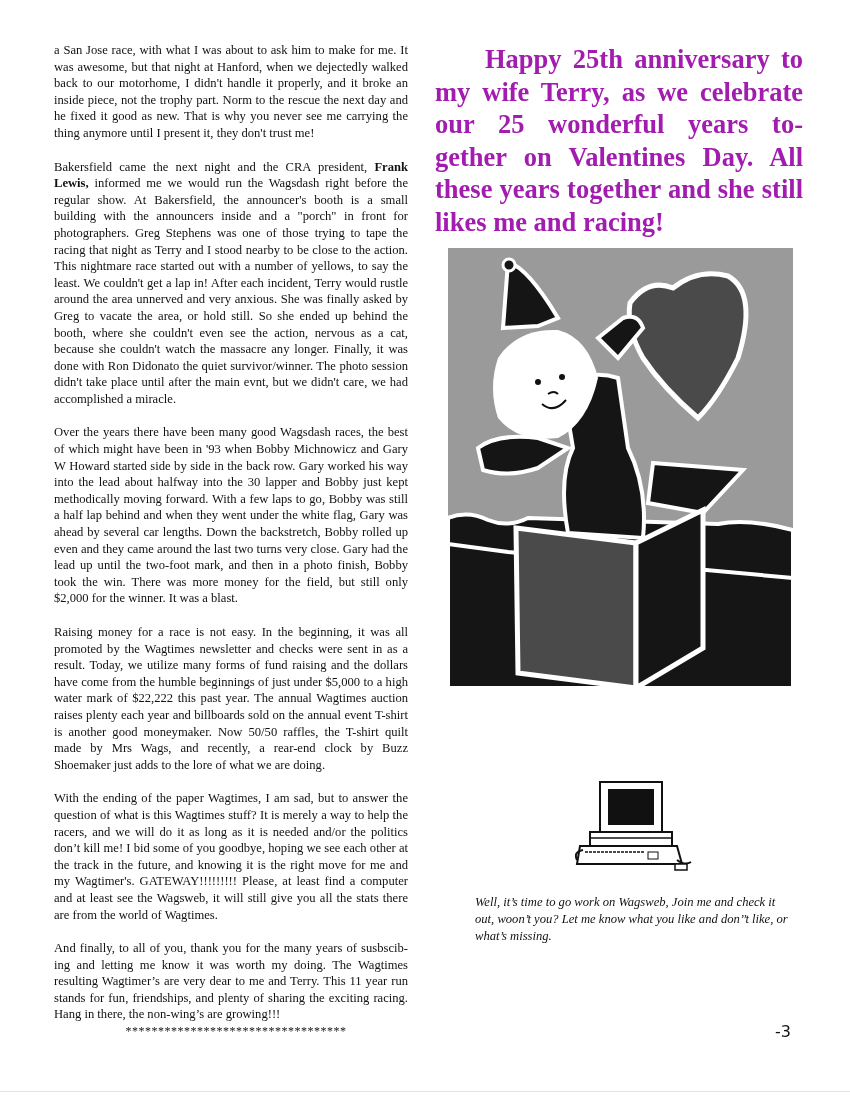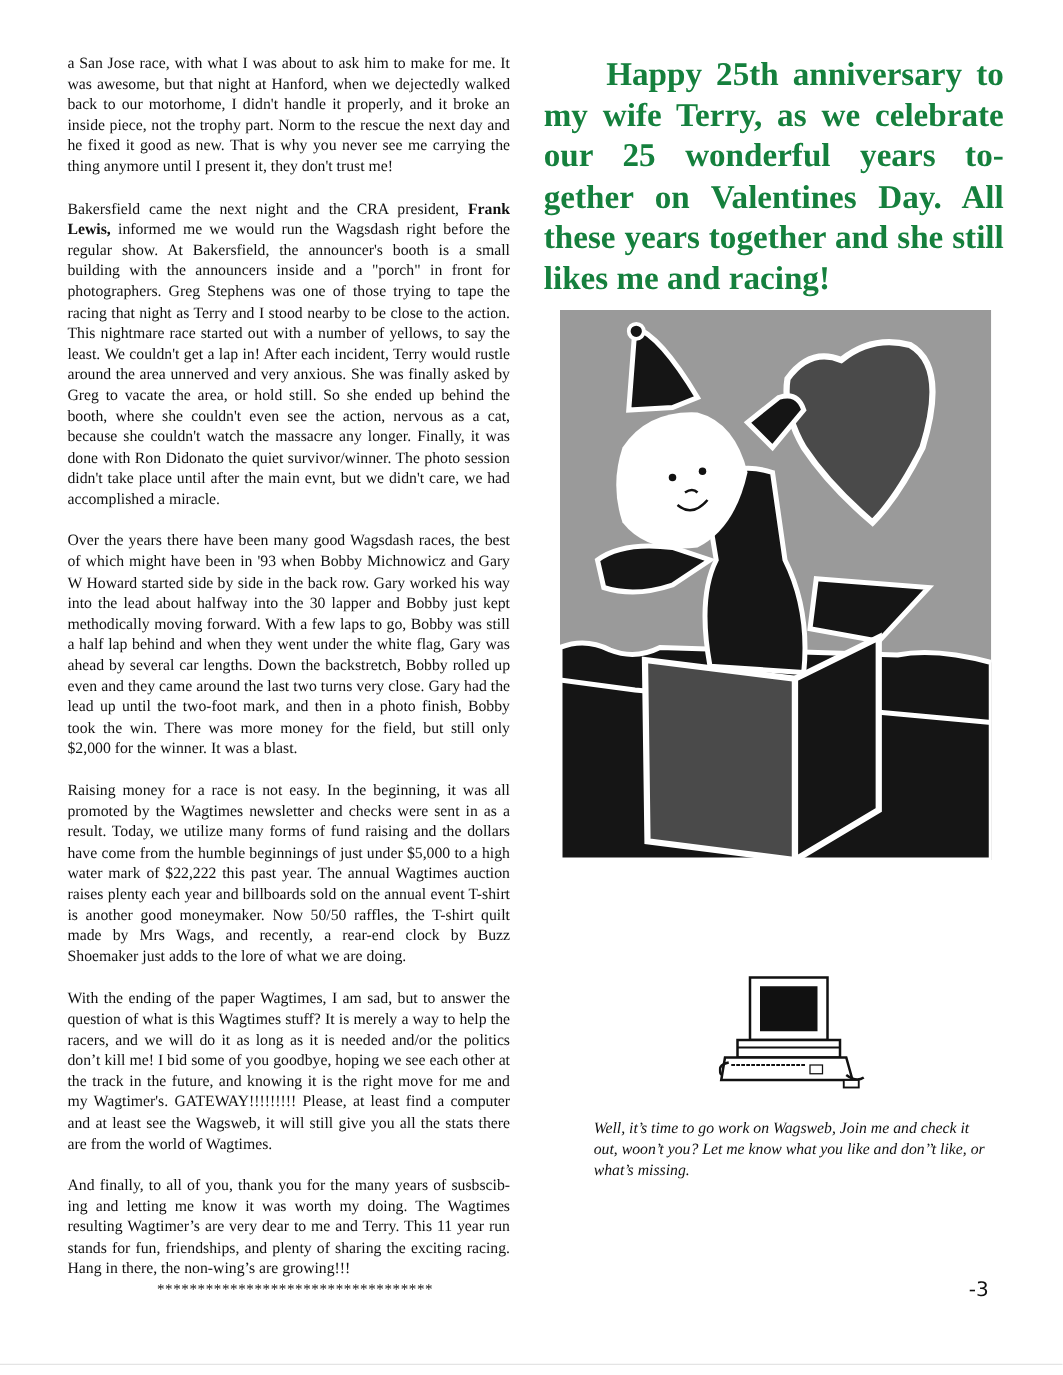--- a/index.html
+++ b/index.html
@@ -3,21 +3,21 @@
 <meta charset="utf-8">
 <style>
   html, body { margin:0; padding:0; }
   body { width:850px; height:1100px; background:#ffffff; position:relative; overflow:hidden;
          font-family:"Liberation Serif", serif; color:#111; }
   .left-col { position:absolute; left:54px; top:42px; width:354px; font-size:12.6px; line-height:16.6px; text-align:justify; }
   .left-col p { margin:0 0 17px 0; }
   .left-col b { font-weight:bold; }
   .stars { text-align:center; margin-top:-17px; letter-spacing:0.5px; font-size:12px; padding-left:10px; }
   .headline { position:absolute; left:435px; top:43px; width:368px; font-family:"Liberation Serif", serif;
-              font-weight:bold; font-size:26.5px; line-height:32.5px; text-align:justify; text-indent:50px; color:#15803d; }
+              font-weight:bold; font-size:26.5px; line-height:32.5px; text-align:justify; text-indent:50px; color:#a21caf; }
   .art { position:absolute; left:448px; top:248px; width:345px; height:440px; }
   .computer { position:absolute; left:575px; top:780px; width:120px; height:98px; }
   .caption { position:absolute; left:475px; top:894px; width:320px; font-size:12.6px; line-height:17px;font-style:italic; }
   .page-num { position:absolute; left:775px; top:1022px; font-size:16px; font-family:"DejaVu Sans", sans-serif; }
   .bottom-rule { position:absolute; left:0; top:1091px; width:850px; height:1px; background:#e4e4e4; }
 </style>
 </head>
 <body>
 
 <div class="left-col">

